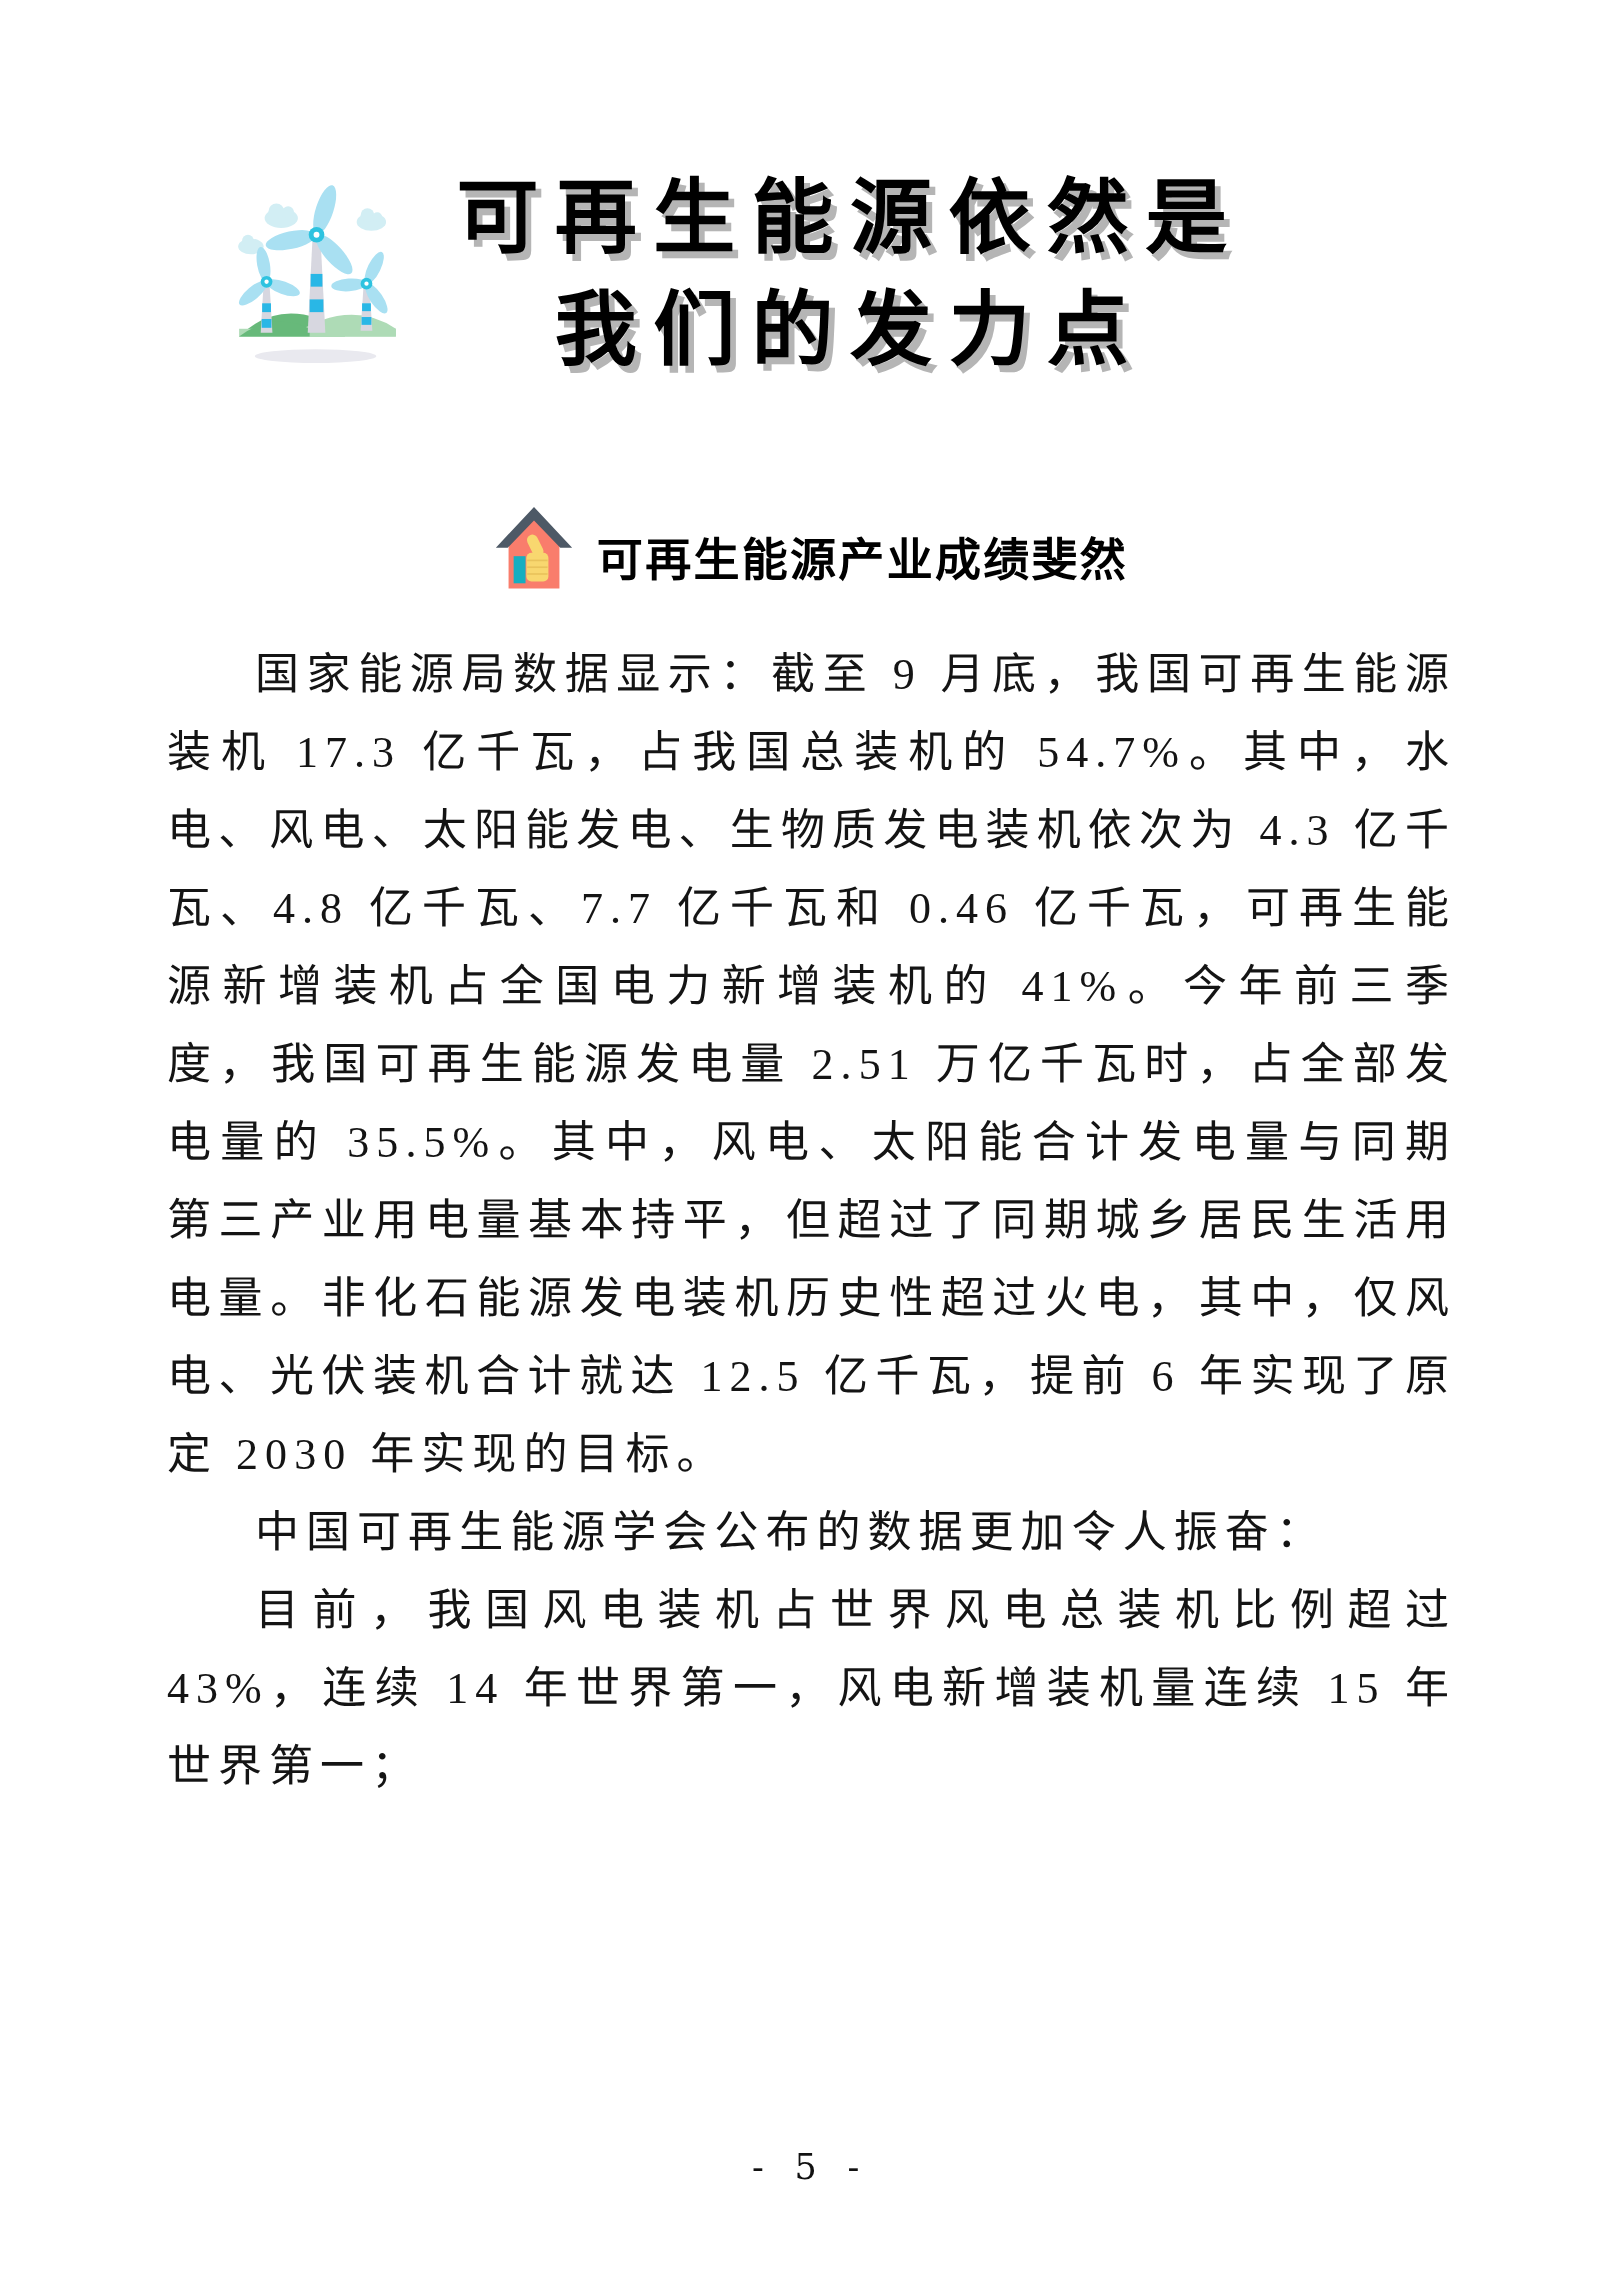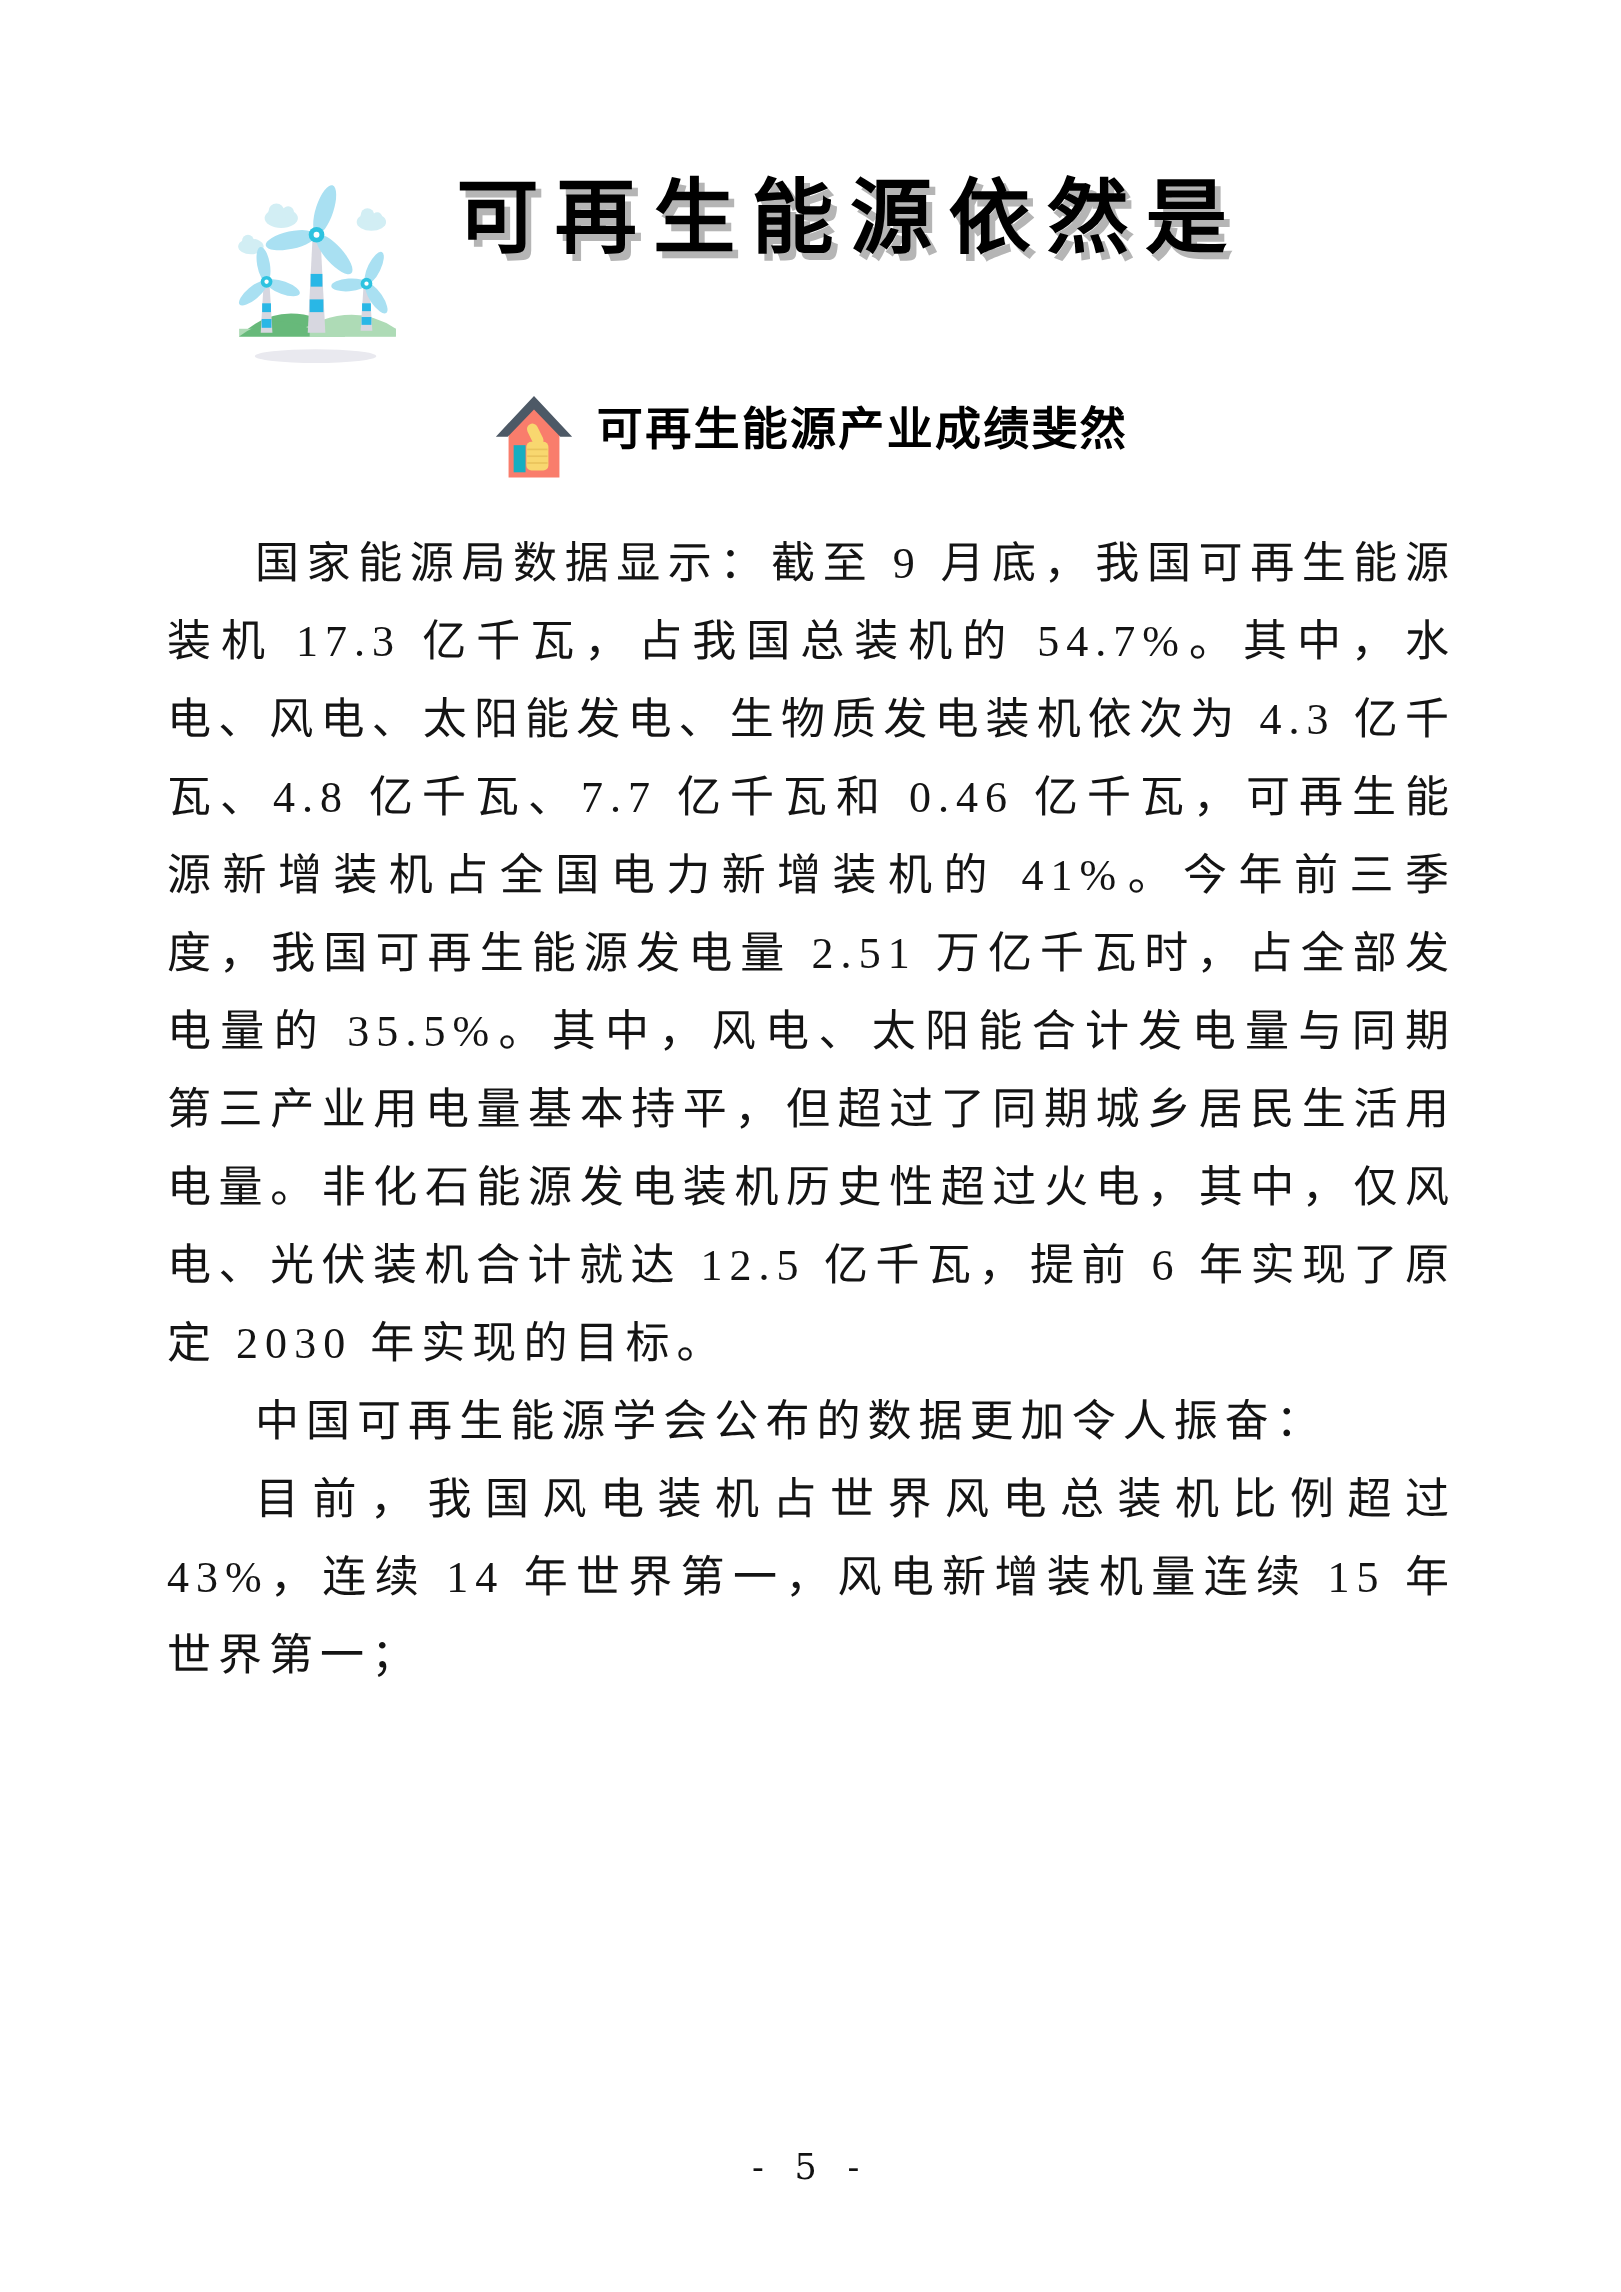--- a/index.html
+++ b/index.html
@@ -47,21 +47,21 @@
     font-size:44px;
     line-height:78px;
     letter-spacing:0.16em;
     text-align:justify;
     text-indent:2em;
     color:#141414;
   }
   
   .section-header{
     display:flex;
-    align-items:flex-start;
+    align-items:flex-end;
     justify-content:center;
     gap:24px;
     margin:61px 0 47px 0;
   }
   .house-icon{width:78px;height:86px;flex:0 0 auto;}
   .section-title{
     font-family:"DejaVu Sans", sans-serif;
     font-weight:800;
     font-size:46px;
     letter-spacing:0.05em;
@@ -160,20 +160,21 @@
               <ellipse cx="136" cy="94" rx="6.5" ry="18"></ellipse>
             </g>
         </g>
         <circle cx="136" cy="112" r="6" fill="#2ec3e0"></circle>
         <circle cx="136" cy="112" r="2.2" fill="#ffffff"></circle>
       </g>
     </svg>
 
     <div class="doc-title">
       <div class="line">可再生能源依然是</div>
+      <div class="line">我们的发力点</div>
     </div>
   </div>
 
   <div class="content">
 
 
     <div class="section-header">
       <svg class="house-icon" viewBox="0 0 92 100" xmlns="http://www.w3.org/2000/svg" aria-hidden="true">
 
         <polygon points="16,46 46,18 76,46 76,100 16,100" fill="#f97d6c"></polygon>

